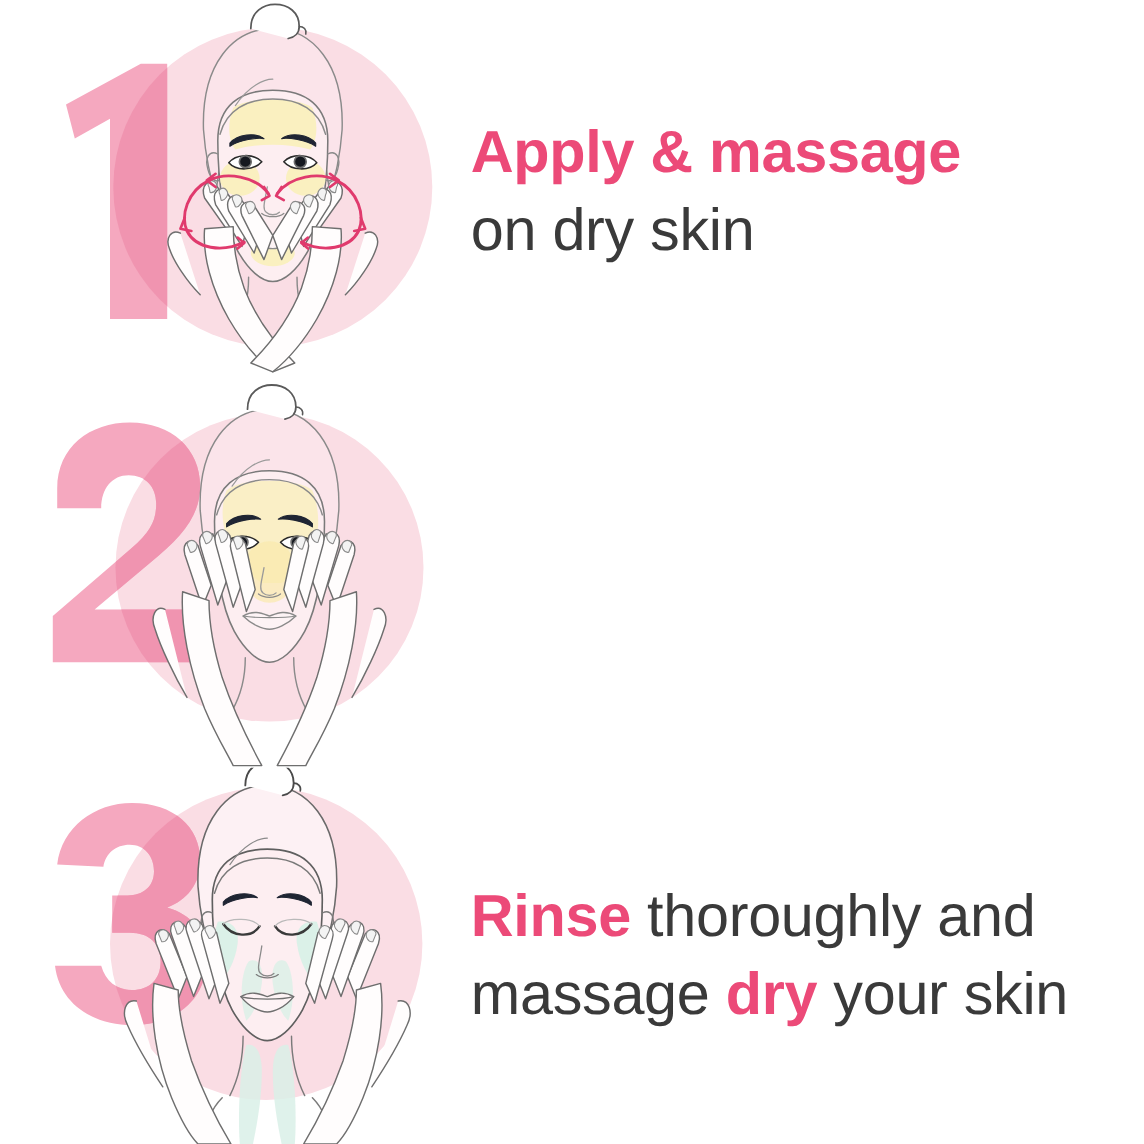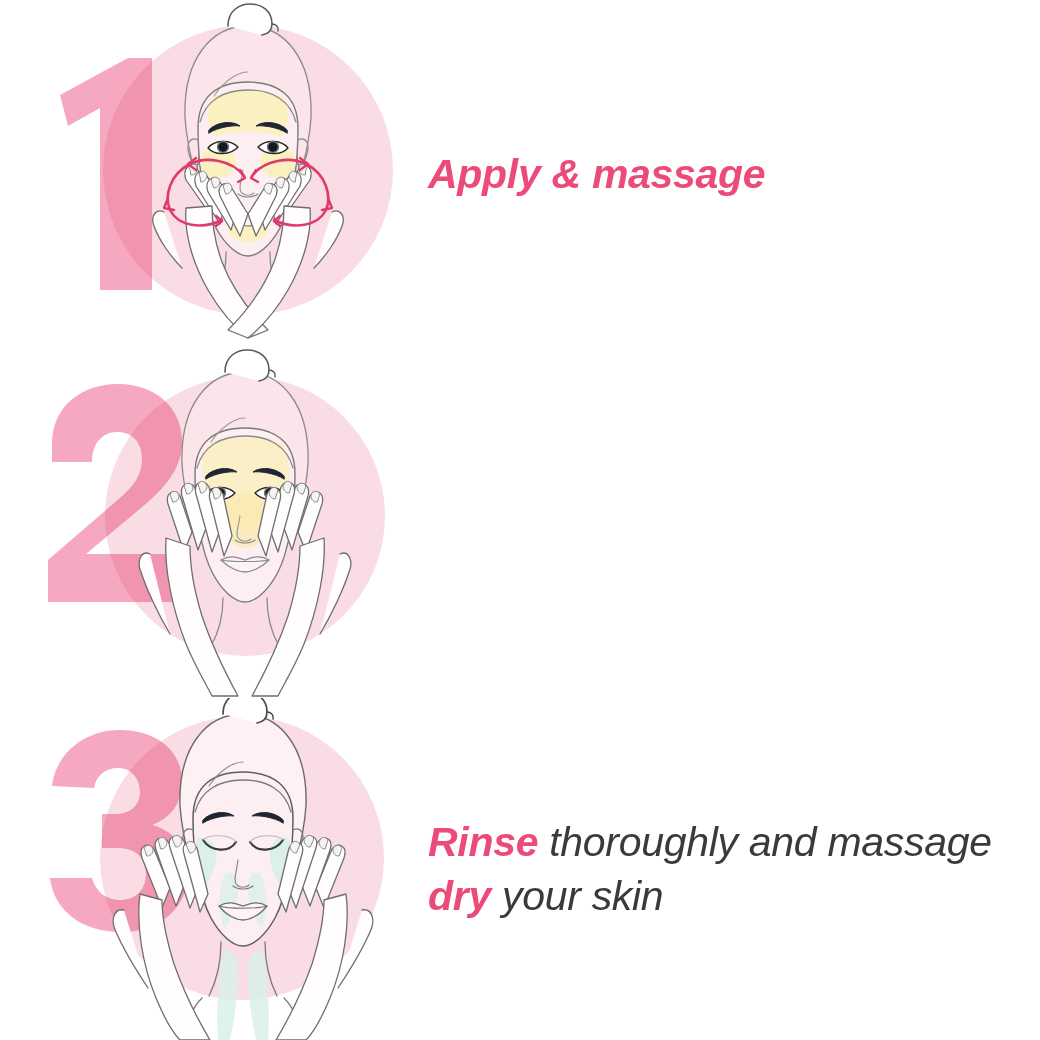--- a/index.html
+++ b/index.html
@@ -38,26 +38,25 @@
   .illus-1 { }
   .illus-2 { }
   .illus-3 { }
 
   .caption {
     flex: 1 1 auto;
     padding-left: 8px;
     padding-right: 30px;
   }
   .caption p {
-    font-size: 41px;
+    font-size: 54px;
     line-height: 1.32;
     color: #3a3a3a;
     font-weight: 400;
     letter-spacing: -0.3px;
-    font-style: italic;
   }
   .caption .hl {
     color: #ec4a78;
     font-weight: 700;
   }
   .row-1 .caption { padding-left: 8px; }
   .row-2 .caption { padding-left: 8px; }
   .row-3 .caption { padding-left: 8px; }
 </style>
 </head>
@@ -177,21 +176,21 @@
             <path d="M 300 158 L 308 164 L 300 170" stroke-width="2.4"></path>
             <path d="M 256 170 L 251 178 L 258 182" stroke-width="2.4"></path>
             <path d="M 328 198 L 332 208 L 322 210" stroke-width="2.4"></path>
             <path d="M 280 216 L 274 221 L 280 226" stroke-width="2.4"></path>
           </g>
         </g>
       </svg>
     </div>
 
     <div class="caption">
-      <p><span class="hl">Apply &amp; massage</span><br></p>
+      <p><span class="hl">Apply &amp; massage</span><br><span>on dry skin</span></p>
     </div>
   </div>
 
   <div class="step-row row-2">
     <div class="illustration illus-2">
       <svg width="420" height="350" viewBox="0 0 420 350" xmlns="http://www.w3.org/2000/svg">
         <defs>
           <clipPath id="clipCircle2">
               <circle cx="245" cy="168" r="140"></circle>
             </clipPath>

